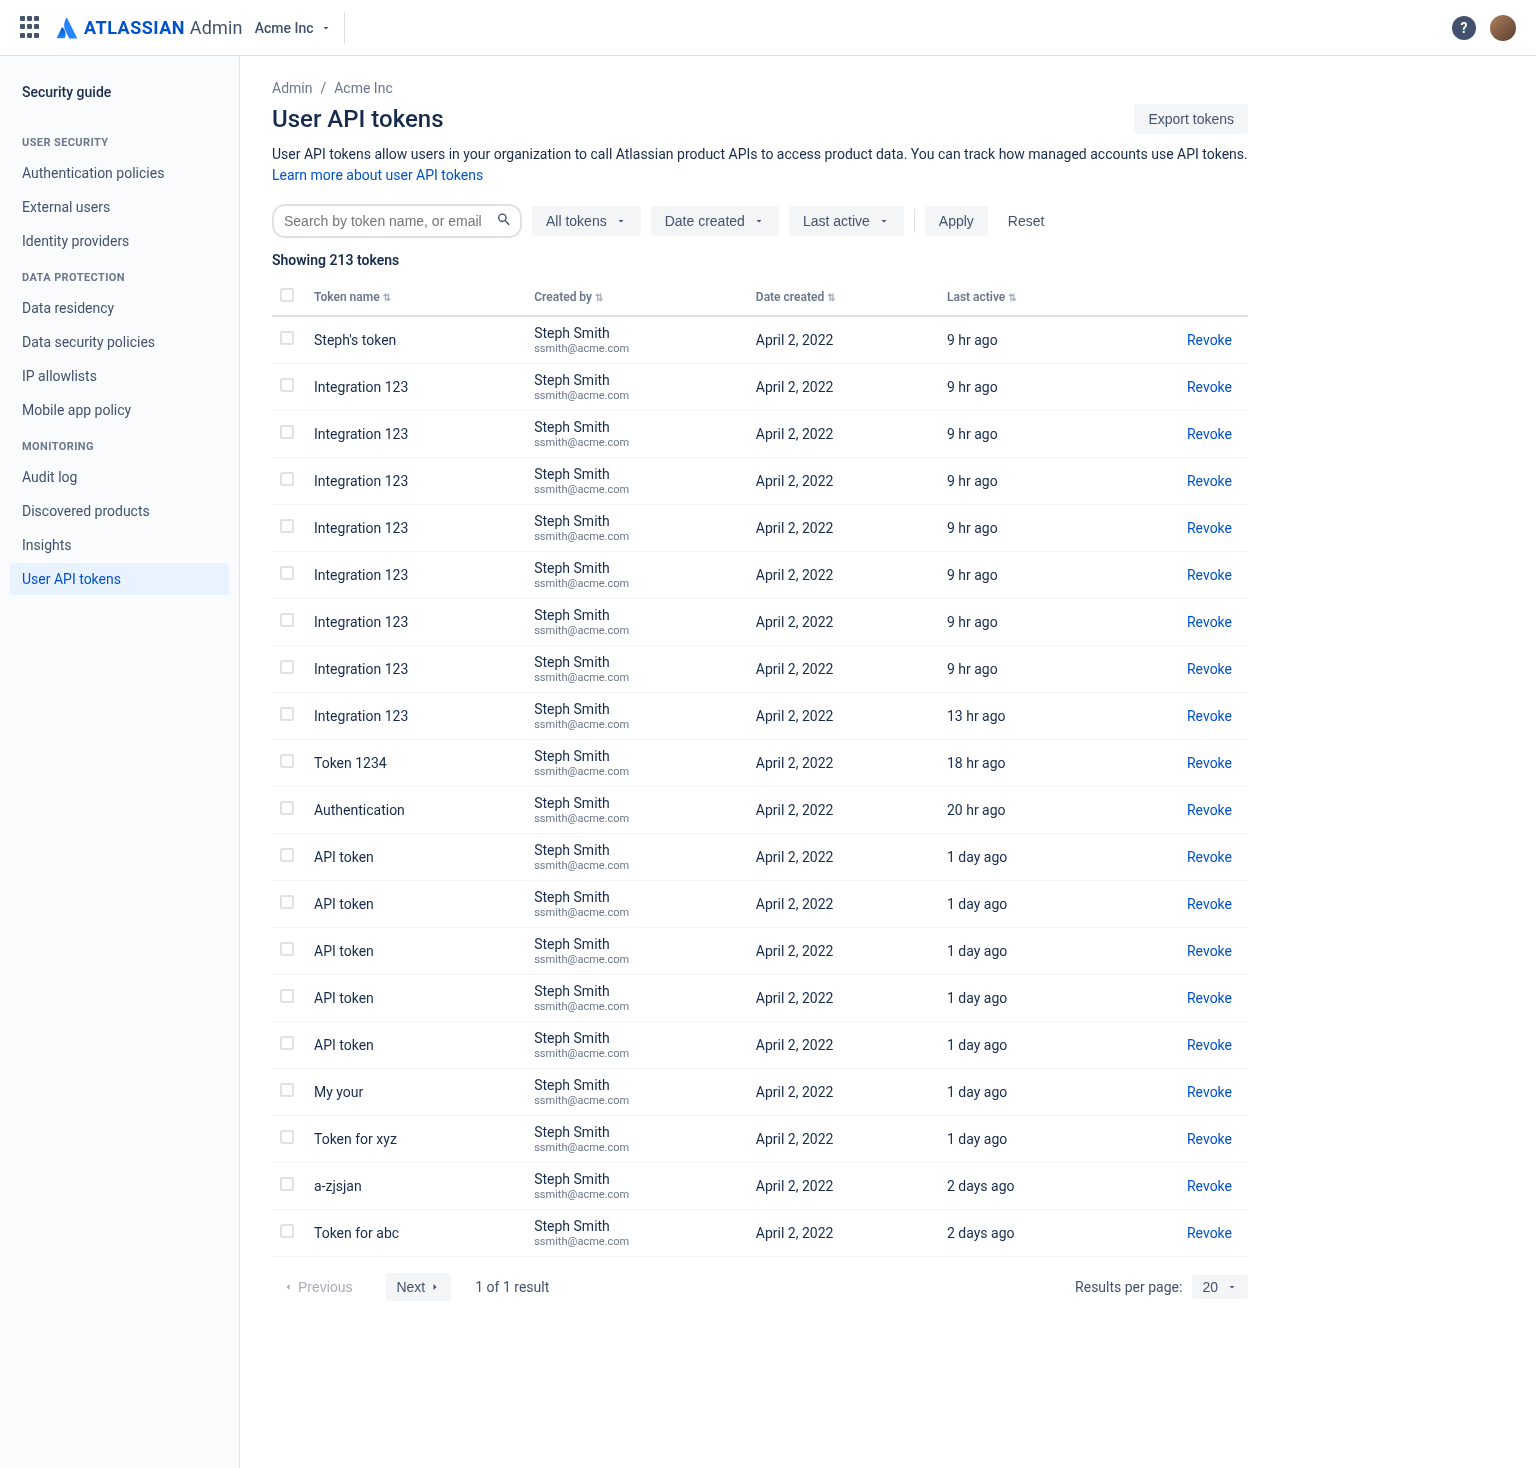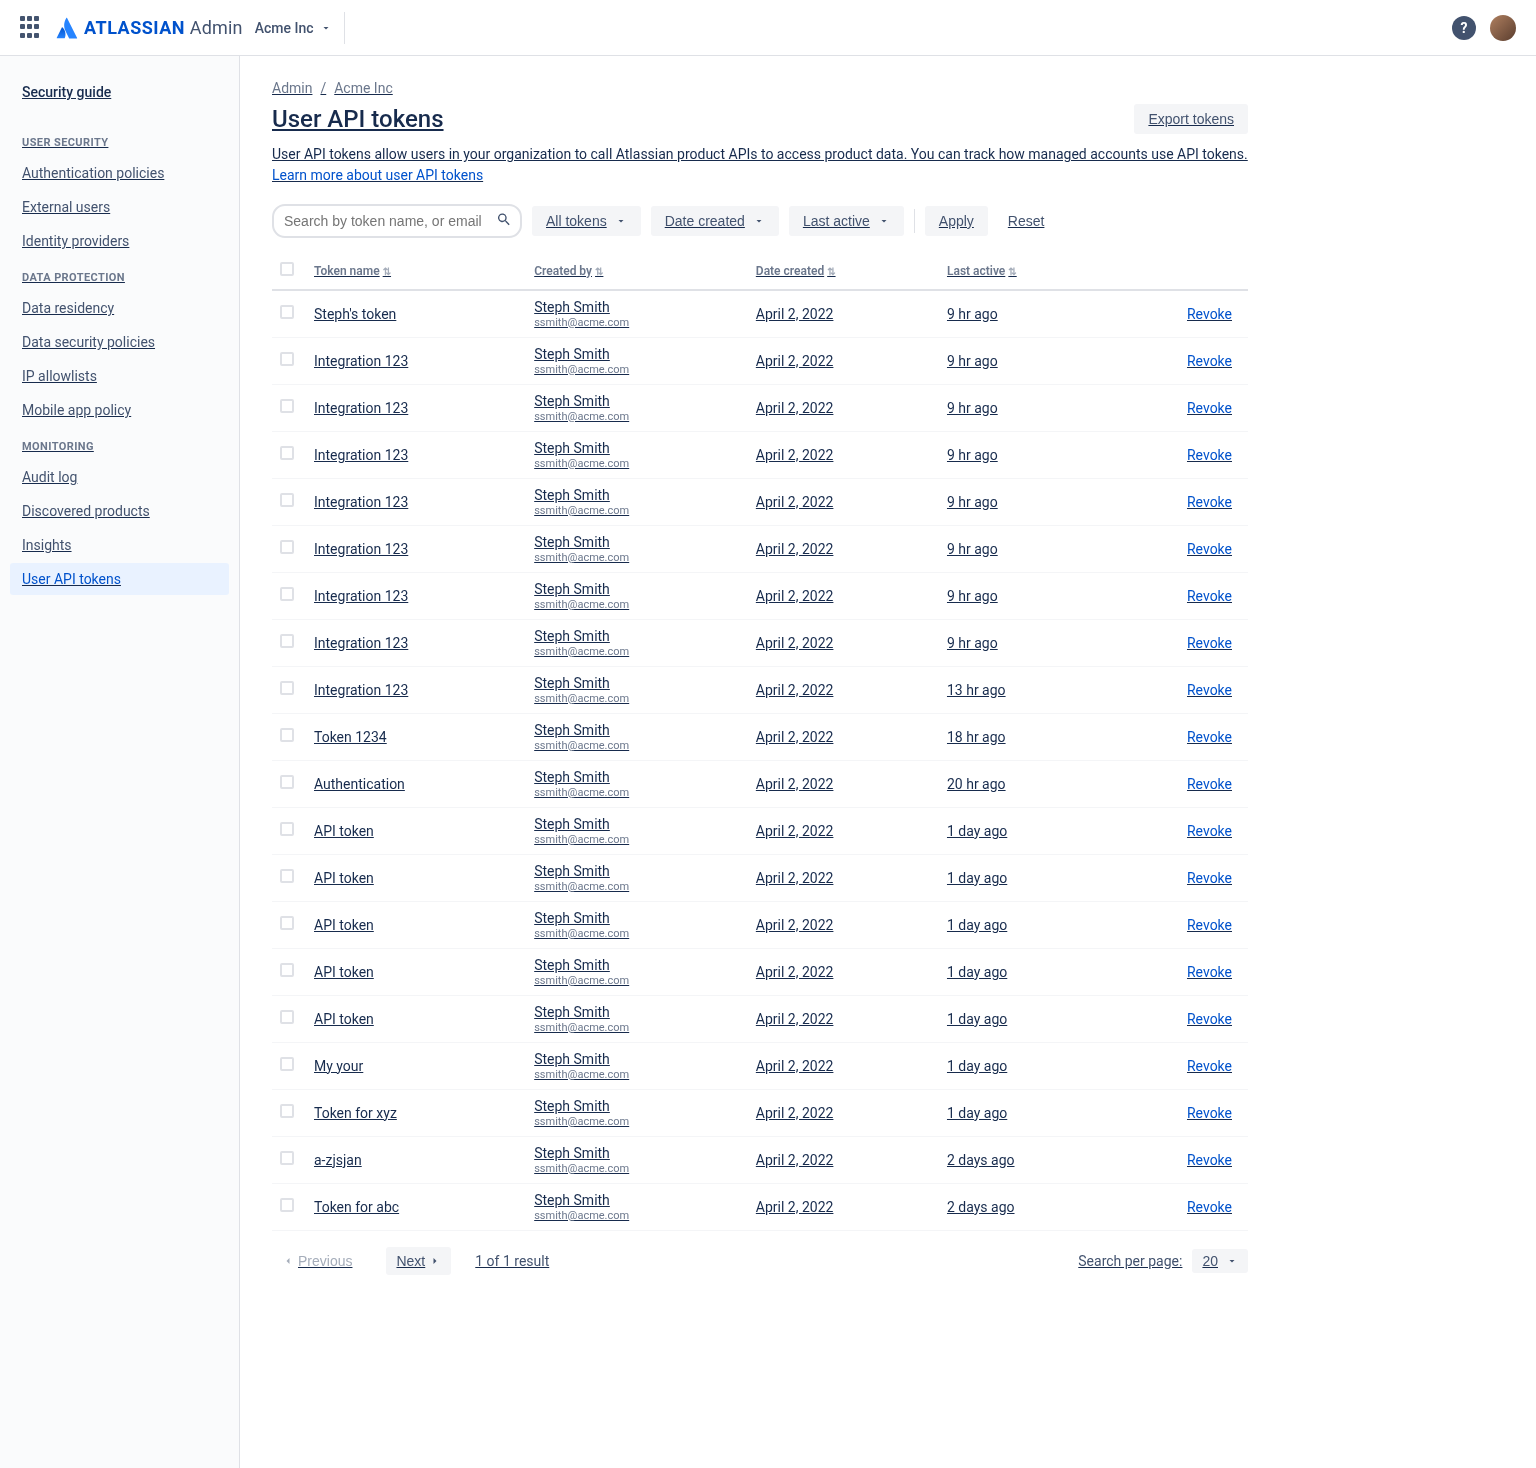--- a/index.html
+++ b/index.html
@@ -18,21 +18,21 @@
 .nav-tabs { display: flex; gap: 4px; }
 .nav-tab { padding: 0 12px; height: 56px; display: flex; align-items: center; color: #42526E; font-weight: 500; cursor: pointer; position: relative; }
 .nav-tab.active { color: #0052CC; }
 .nav-tab.active::after { content:""; position:absolute; bottom:0; left:8px; right:8px; height:3px; background:#0052CC; border-radius:1px; }
 .nav-tab .chev { margin-left:4px; }
 .nav-right { margin-left: auto; display: flex; align-items: center; gap: 14px; }
 .help-icon { width: 24px; height: 24px; border-radius: 50%; background: #42526E; color: #fff; display:flex; align-items:center; justify-content:center; font-weight:700; font-size:14px; cursor:pointer; }
 .avatar { width: 26px; height: 26px; border-radius: 50%; background: linear-gradient(135deg,#b08060,#5a3d2e); cursor:pointer; }
 
 
-.layout { display: flex; min-height: calc(100vh - 56px); text-decoration: underline; }
+.layout { display: flex; min-height: calc(100vh - 56px); }
 .sidebar { width: 240px; background: #FAFBFC; border-right: 1px solid #dfe1e6; padding: 20px 10px; }
 .side-link { padding: 8px 12px; color: #42526E; font-size: 14px; border-radius: 3px; cursor: pointer; margin-bottom: 2px; }
 .side-link.top { font-weight:500; color:#172B4D; margin-bottom:16px; }
 .side-section { font-size: 11px; font-weight: 700; color: #6B778C; letter-spacing: 0.4px; padding: 12px 12px 8px; text-transform: uppercase; }
 .side-link.selected { background: #E9F2FF; color: #0052CC; }
 
 .main { flex: 1; padding: 24px 32px; max-width: 1040px; }
 .breadcrumb { color: #6B778C; font-size: 14px; margin-bottom: 8px; display:flex; gap:8px; align-items:center; }
 .breadcrumb span { cursor:pointer; }
 .page-head { display:flex; justify-content: space-between; align-items: center; margin-bottom: 10px; }
@@ -173,20 +173,21 @@
           <span>Last active</span>
           <svg class="chev-svg" viewBox="0 0 24 24">
             <path fill="#42526E" d="M7 10l5 5 5-5z"></path>
           </svg>
         </button>
       <div class="sep"></div>
       <button class="btn">Apply</button>
       <button class="link-btn">Reset</button>
     </div>
 
+    <div class="showing">Showing 213 tokens</div>
 
     <table>
       <thead>
         <tr>
           <th style="width:34px;"><span class="chk"></span></th>
           <th class="sortable"><span>Token name</span><span class="sort-ic">⇅</span></th>
           <th class="sortable"><span>Created by</span><span class="sort-ic">⇅</span></th>
           <th class="sortable"><span>Date created</span><span class="sort-ic">⇅</span></th>
           <th class="sortable"><span>Last active</span><span class="sort-ic">⇅</span></th>
           <th></th>
@@ -424,21 +425,21 @@
           <span>Previous</span>
         </button>
       <button class="pager-btn enabled">
           <span>Next</span>
           <svg width="12" height="12" viewBox="0 0 24 24">
             <path fill="#42526E" d="M9 6l6 6-6 6z"></path>
           </svg>
         </button>
       <span class="pager-info">1 of 1 result</span>
       <div class="pager-right">
-        <span>Search per page:</span>
+        <span>Results per page:</span>
         <button class="btn" style="padding:4px 10px;">
             <span>20</span>
             <svg class="chev-svg" viewBox="0 0 24 24">
               <path fill="#42526E" d="M7 10l5 5 5-5z"></path>
             </svg>
           </button>
       </div>
     </div>
   </div>
 </div>

